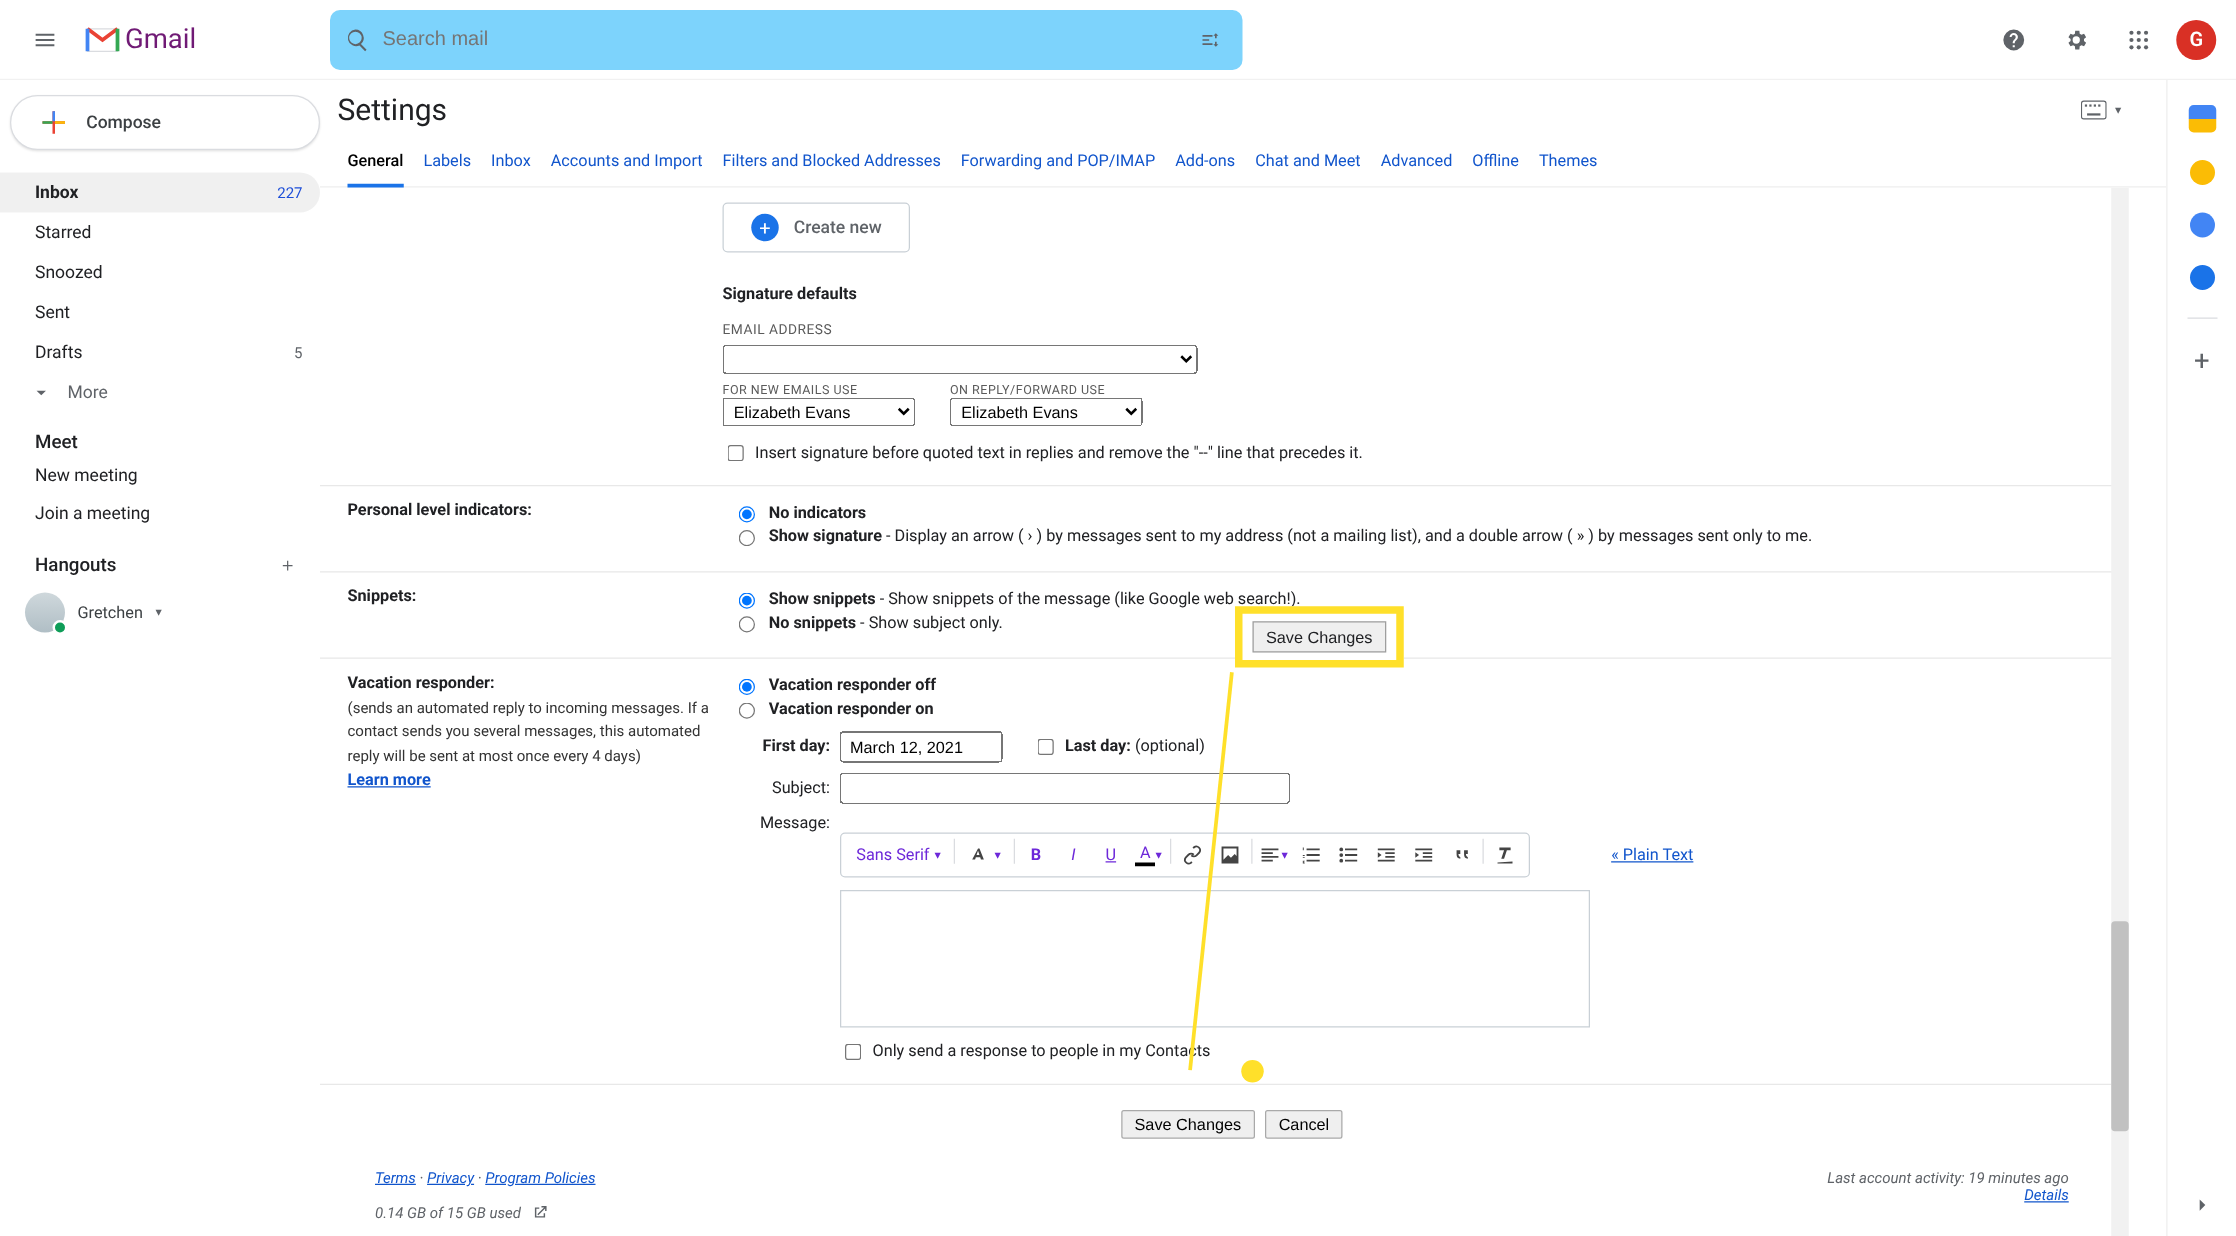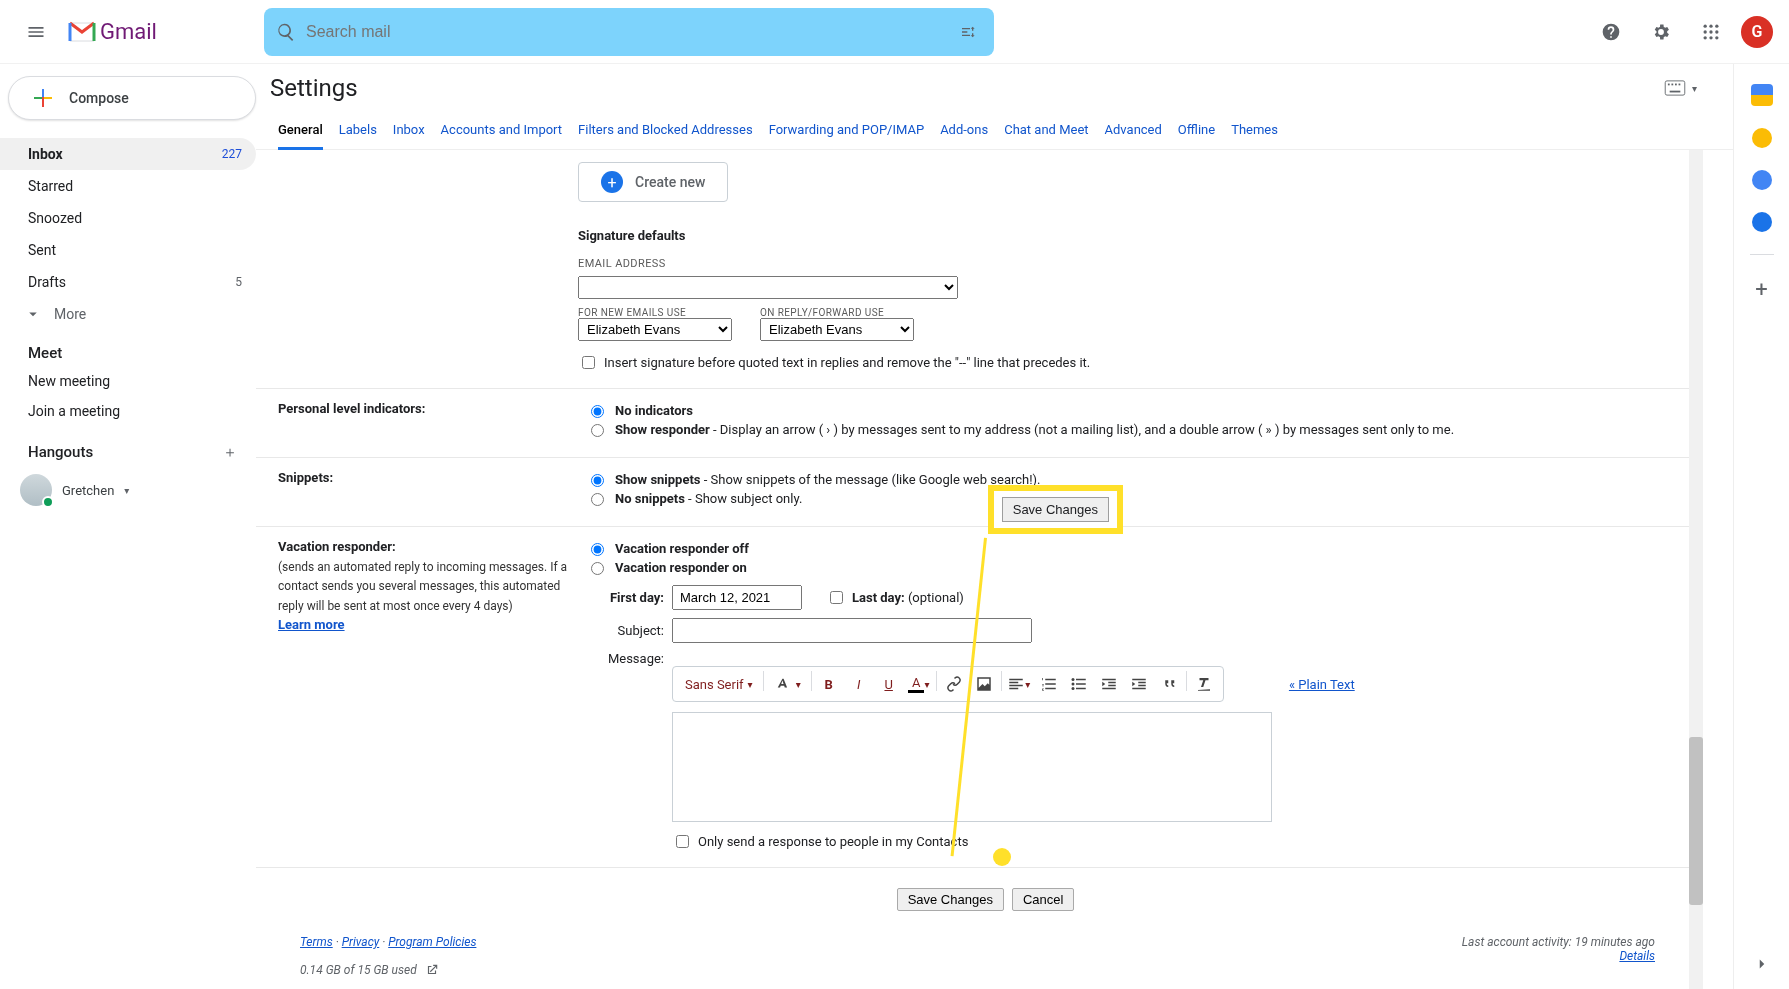--- a/index.html
+++ b/index.html
@@ -96,21 +96,21 @@
   .tin.subject { width: 360px; }
   .ld-chk { display: inline-flex; align-items: center; gap: 6px; }
 
   
   .callout { position: absolute; top: 335px; right: 610px; background: #fff; border: 6px solid #ffe02a; padding: 6px 8px; }
   .callout-btn { font: 13px Arial, sans-serif; border: 1px solid #9e9e9e; background: #efefef; padding: 4px 10px; display: inline-block; }
   .callout-line { position: absolute; top: 388px; right: 746px; width: 3px; height: 320px; background: linear-gradient(#ffe02a,#ffe02a); transform: rotate(6deg); transform-origin: top right; }
   .callout-dot { position: absolute; width: 18px; height: 18px; border-radius: 50%; background: #ffe02a; top: 698px; right: 722px; }
 
   
-  .rte { border: 1px solid #c9d0d6; border-radius: 4px; display: inline-flex; gap: 4px; padding: 4px 6px; font-size: 13px; color: #7f1d1d; margin-left: 86px; }
+  .rte { border: 1px solid #c9d0d6; border-radius: 4px; display: inline-flex; gap: 4px; padding: 4px 6px; font-size: 13px; color: #6d28d9; margin-left: 86px; }
   .rte .sep { width: 1px; height: 20px; background: #dadce0; }
   .rte .tb { width: 26px; height: 26px; display: inline-flex; align-items: center; justify-content: center; border-radius: 4px; }
   .font-sel { display: inline-flex; align-items: center; gap: 4px; padding: 0 6px; }
   .caret2 { font-size: 10px; }
   .plain-link { color: #1155cc; font-size: 13px; margin-left: 62px; margin-top: 8px; display: inline-block; }
   .msg-body { margin-left: 86px; margin-top: 10px; border: 1px solid #c9d0d6; width: 600px; height: 110px; }
 
   .only-row { margin-left: 86px; margin-top: 10px; font-size: 13px; display: flex; align-items: center; gap: 6px; }
 
   .save-row { display: flex; gap: 8px; justify-content: center; margin-top: 20px; }
@@ -329,21 +329,21 @@
 
         <div class="twocol">
           <div class="leftlabel">Personal level indicators:</div>
           <div class="opts">
             <div class="opt-row">
               <input type="radio" class="rad" name="pli" checked="" style="">
               <span class="opt-text"><b>No indicators</b></span>
             </div>
             <div class="opt-row">
               <input type="radio" class="rad" name="pli" style="">
-              <span class="opt-text"><b>Show responder</b><span> - Display an arrow ( › ) by messages sent to my address (not a mailing list), and a double arrow ( » ) by messages sent only to me.</span></span>
+              <span class="opt-text"><b>Show signature</b><span> - Display an arrow ( › ) by messages sent to my address (not a mailing list), and a double arrow ( » ) by messages sent only to me.</span></span>
             </div>
           </div>
         </div>
 
         <div class="hr"></div>
 
         <div class="twocol">
           <div class="leftlabel">Snippets:</div>
           <div class="opts">
             <div class="opt-row">

